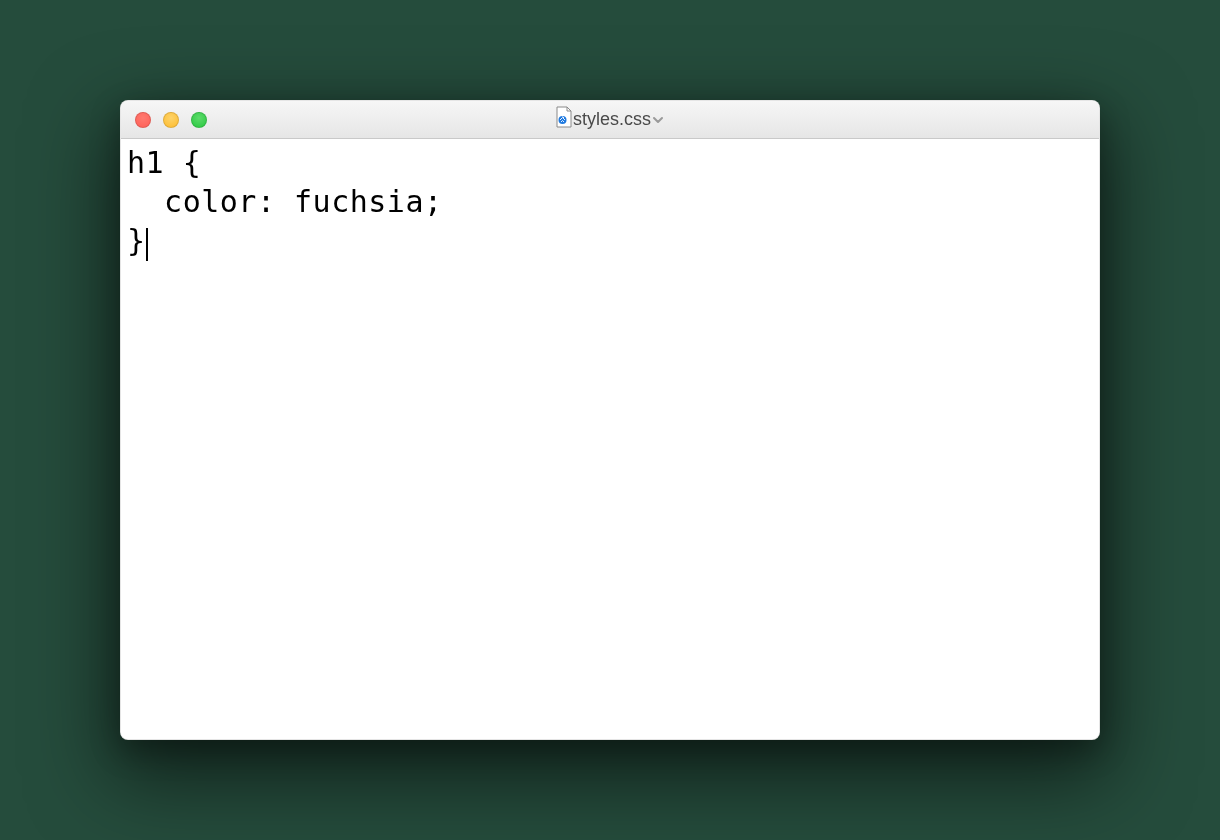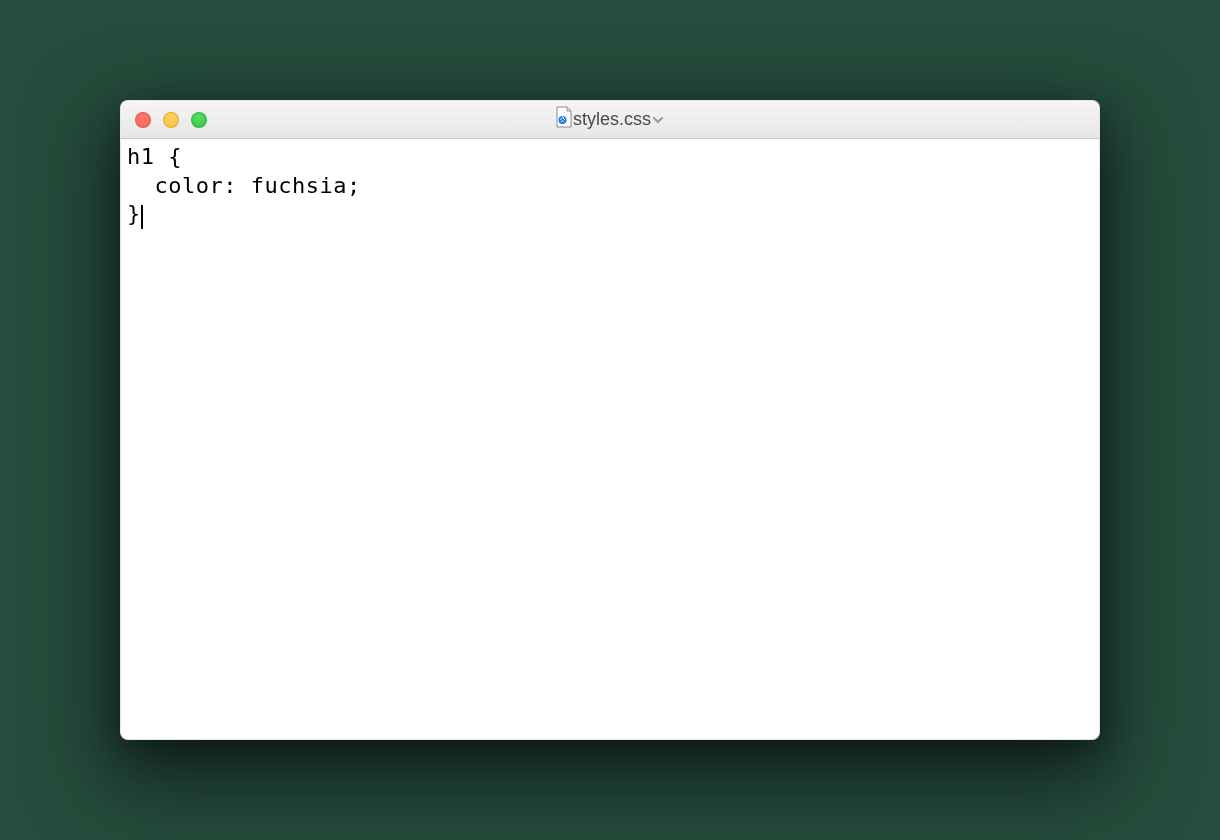--- a/index.html
+++ b/index.html
@@ -92,21 +92,21 @@
       color: #9a9a9a;
       display: flex;
       align-items: center;
     }
 
     .editor {
       flex: 1;
       background: #ffffff;
       padding: 4px 6px;
       font-family: "Menlo", "Consolas", monospace;
-      font-size: 22px;
+      font-size: 30px;
       line-height: 1.3;
       color: #000000;
       white-space: pre;
       letter-spacing: 0.5px;
       position: relative;
     }
 
     .cursor {
       display: inline-block;
       width: 2px;

